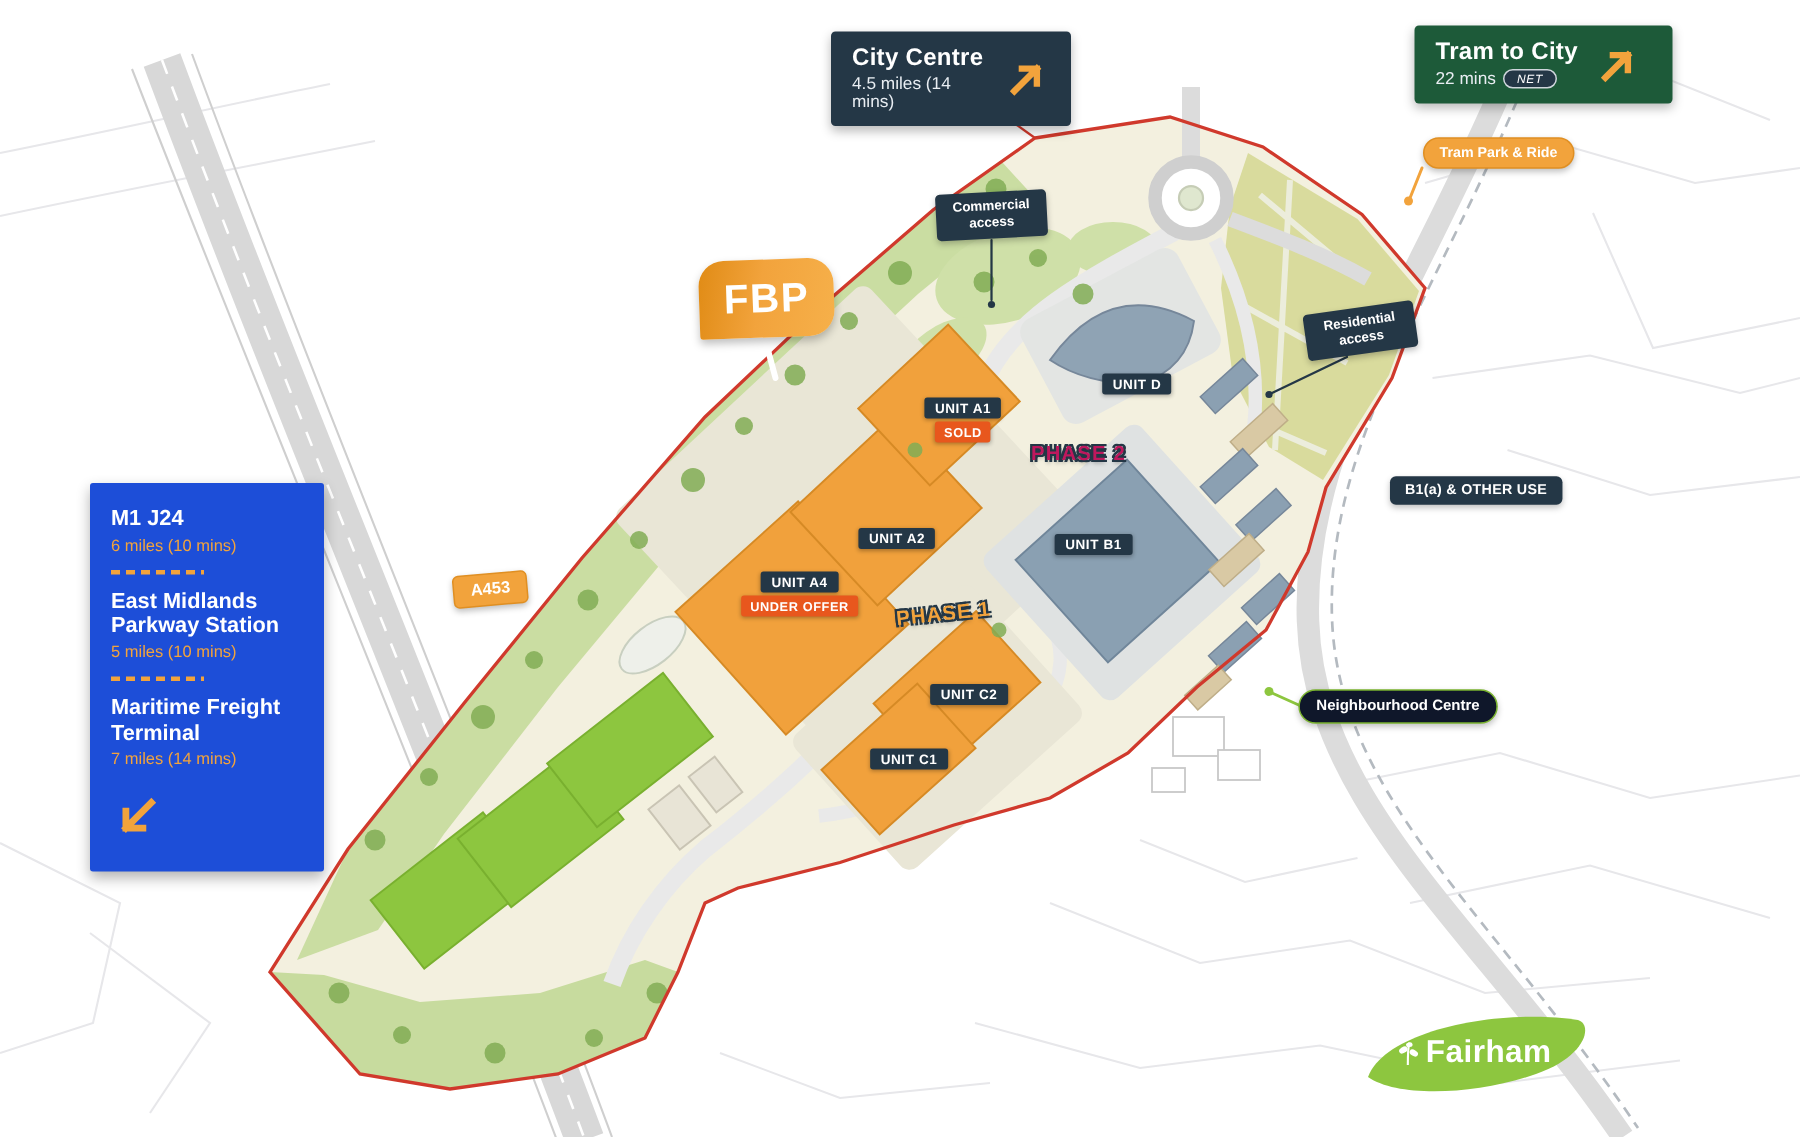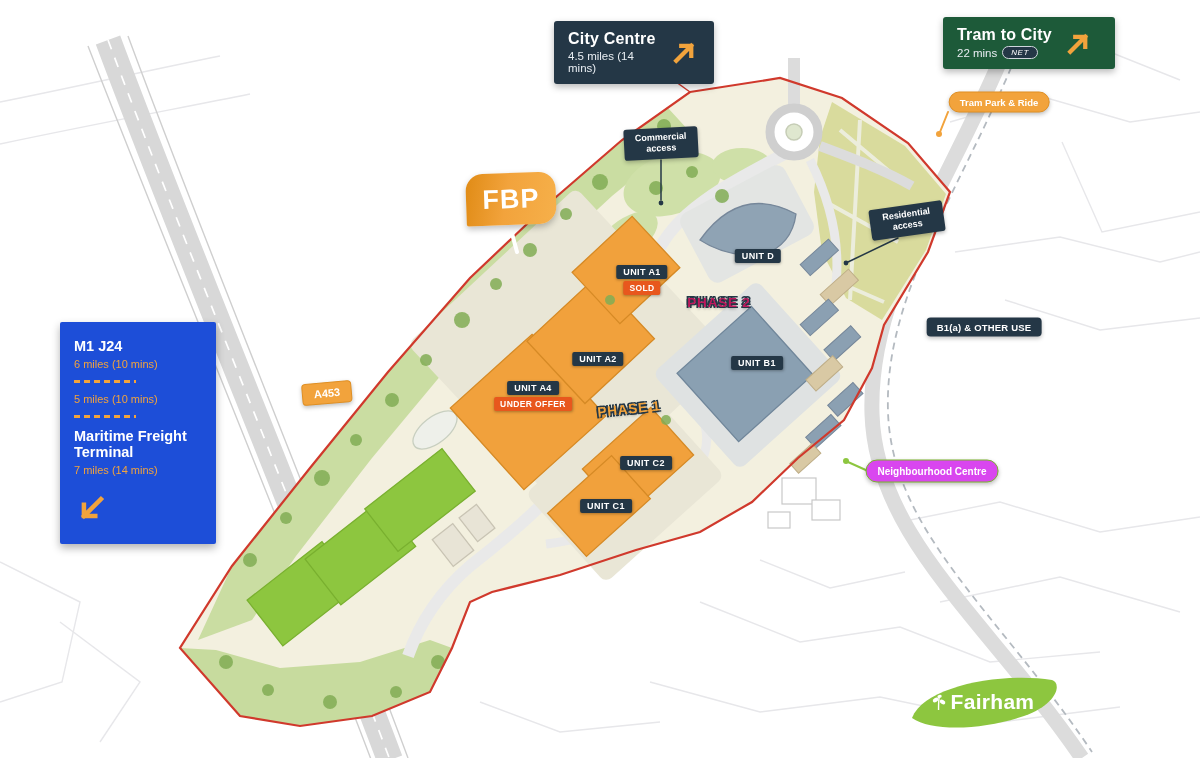--- a/index.html
+++ b/index.html
@@ -46,21 +46,21 @@
   }
   .dist-panel .dl-arrow { margin-top:16px; }
 
   
   .pill {
     font-weight:bold; color:#fff; text-align:center; white-space:nowrap;
     box-shadow:0 2px 4px rgba(0,0,0,.25);
   }
   .pill-orange { background:#f2a33c; border:1px solid #e08f22; }
   .pill-navy   { background:#243746; }
-  .pill-lime   { background:#d946ef; border:1px solid #7ab32f;text-align:right; }
+  .pill-lime   { background:#0f172a; border:1px solid #7ab32f;text-align:right; }
 
   .tram-pr   { font-size:9.5px; padding:4px 10px; border-radius:11px; }
   .a453      { font-size:11px; padding:4px 11px; border-radius:4px; transform:translate(-50%,-50%) rotate(-5deg); }
   .access    { font-size:9px; padding:4px 7px; border-radius:3px; width:74px; white-space:normal; line-height:1.25; }
   .b1a       { font-size:9.5px; padding:4px 10px; border-radius:4px; letter-spacing:.2px; }
   .nbhd      { font-size:10px; padding:5px 11px; border-radius:13px; }
 
   
   .unit-wrap { display:flex; flex-direction:column; align-items:center; gap:2px;padding-left:18px; }
   .unit-tag {
@@ -295,20 +295,21 @@
     <span>FBP</span>
   </div>
 
   <div class="abs dist-panel">
     <div>
       <div class="ti">M1 J24</div>
       <div class="su">6 miles (10 mins)</div>
     </div>
     <div class="dash-div"></div>
     <div>
+      <div class="ti">East Midlands Parkway Station</div>
       <div class="su">5 miles (10 mins)</div>
     </div>
     <div class="dash-div"></div>
     <div>
       <div class="ti">Maritime Freight Terminal</div>
       <div class="su">7 miles (14 mins)</div>
     </div>
     <div class="dl-arrow">
       <svg width="34" height="34" viewBox="0 0 24 24">
           <path d="M19 5 L7 17 M7 9 v8 h8" stroke="#f2a33c" stroke-width="3.2" fill="none" stroke-linecap="square"></path>
@@ -331,21 +332,21 @@
   </div>
 
   <div class="abs ctr unit-wrap" style="left:637px; top:463px;">
     <span class="unit-tag">UNIT C2</span>
   </div>
 
   <div class="abs ctr unit-wrap" style="left:597px; top:506px;">
     <span class="unit-tag">UNIT C1</span>
   </div>
 
-  <div class="abs ctr unit-wrap" style="left:748px; top:363px;">
+  <div class="abs ctr unit-wrap" style="left:720px; top:363px;">
     <span class="unit-tag">UNIT B1</span>
   </div>
 
   <div class="abs ctr unit-wrap" style="left:749px; top:256px;">
     <span class="unit-tag">UNIT D</span>
   </div>
 
   <div class="abs phase phase1" style="left:629px; top:409px;">PHASE 1</div>
   <div class="abs ctr phase phase2" style="left:719px; top:302px;">PHASE 2</div>
 

